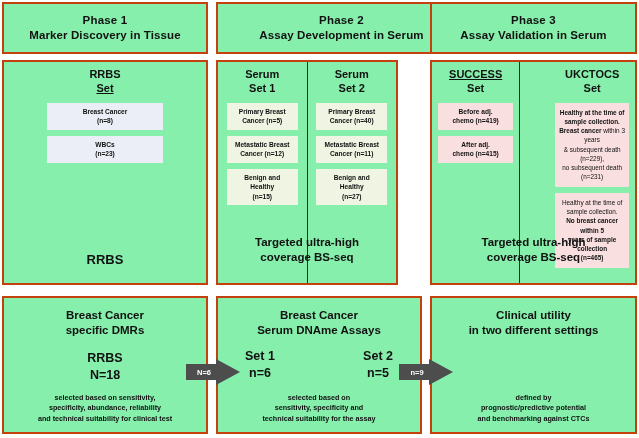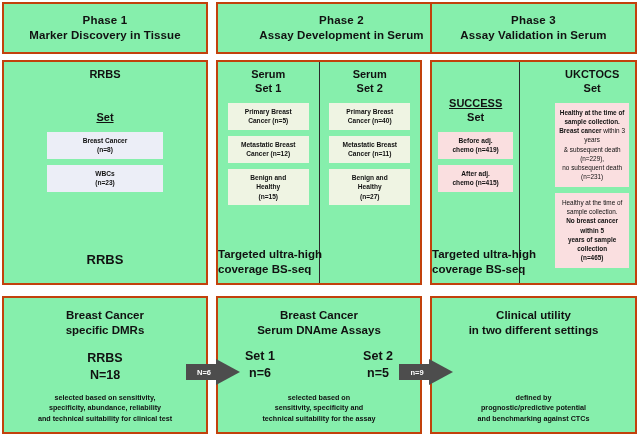--- a/index.html
+++ b/index.html
@@ -38,21 +38,21 @@
     display:flex;flex-direction:column;align-items:center;
     box-sizing:border-box;
     padding:6px 4px 0 4px;
     position:relative;
   }
   .col.divider{border-left:1.5px solid #2b2b2b;}
   .settitle{
     text-align:center;font-size:11px;font-weight:600;
     line-height:1.25;margin-bottom:7px;
   }
-  .settitle .u{text-decoration:underline;margin-top:29px;}
+  .settitle .u{text-decoration:underline;}
   .sbox{
     width:88%;
     box-sizing:border-box;
     text-align:center;
     font-size:6.6px;
     font-weight:bold;
     line-height:1.45;
     padding:4px 3px;
     margin-bottom:6px;
   }
@@ -61,22 +61,22 @@
   .sbox.pnk{background:#fadfe0;}
   .sbox.wide{width:96%;font-size:6.4px;padding:5px 3px;}
   .footlab{
     position:absolute;left:0;right:0;bottom:8px;
     text-align:center;font-weight:bold;font-size:11.5px;line-height:1.3;
   }
   .footlab.single{font-size:13px;bottom:14px;}
 
   
   .spanfoot{
-    position:absolute;left:0;right:0;bottom:6px;
-    font-weight:bold;font-size:11.5px;line-height:1.32;
+    position:absolute;left:0;right:0;bottom:18px;
+    text-align:center;font-weight:bold;font-size:11.5px;line-height:1.32;
     z-index:4;
   }
 
   
   .btm{padding:6px 5px;box-sizing:border-box;}
   .btm-title{
     text-align:center;font-weight:bold;font-size:11.5px;line-height:1.32;
     margin-top:4px;
   }
   .btm-mid{
@@ -157,21 +157,21 @@
         </div>
         <div class="sbox lav" style="width:60%;">
           <div>WBCs</div>
           <div>(n=23)</div>
         </div>
         <div class="footlab single">RRBS</div>
       </div>
     </div>
   </div>
 
-  <div class="panel mid" style="left:216px;top:60px;width:206px;height:225px;">
+  <div class="panel mid" style="left:216px;top:60px;width:182px;height:225px;">
     <div class="cols">
       <div class="col">
         <div class="settitle">
           <div>Serum</div>
           <div>Set 1</div>
         </div>
         <div class="sbox grn">
           <div>Primary Breast</div>
           <div>Cancer (n=5)</div>
         </div>

